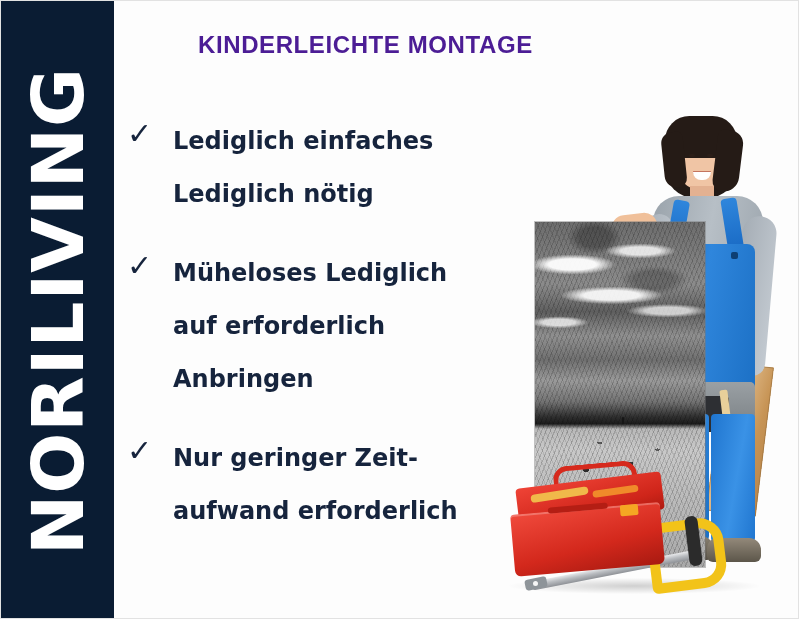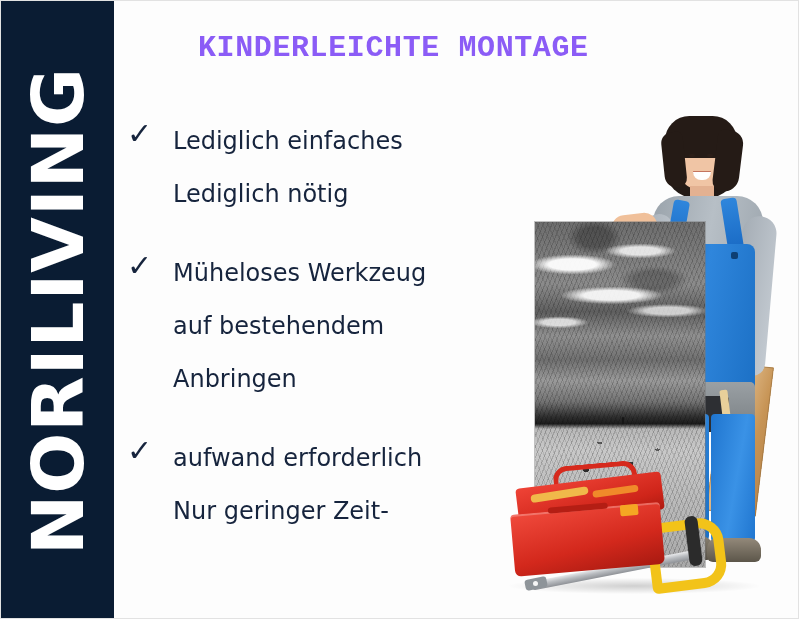--- a/index.html
+++ b/index.html
@@ -36,24 +36,24 @@
     font-weight:bold;
     font-size:72px;
     letter-spacing:1px;
     line-height:1;
   }
 
   
   .headline{
     position:absolute;
     left:197px;top:30px;
-    color:#8b5cf6;
-    font-family:Liberation Mono, monospace;
+    color:#4c1d95;
+    font-family:Liberation Sans, sans-serif;
     font-weight:bold;
-    font-size:30px;
+    font-size:24px;
     letter-spacing:0.6px;
     white-space:nowrap;
   }
 
   
   .bullet-list{
     position:absolute;
     left:126px;top:114px;
     width:400px;
   }
@@ -71,21 +71,21 @@
     font-size:30px;
     line-height:34px;
     font-weight:bold;
     font-family:"DejaVu Sans",sans-serif;
     text-align:left;
   }
   .bullet-text{
     flex:1 1 auto;
     color:#16243d;
     font-family:"DejaVu Sans","Liberation Sans",sans-serif;
-    font-weight:normal;
+    font-weight:bold;
     font-size:24px;
     line-height:53px;
   }
   .bullet-text .tl{display:block;white-space:nowrap;}
 
   
   .photo{
     position:absolute;
     left:500px;top:95px;
     width:299px;height:524px;
@@ -331,31 +331,31 @@
       <div class="check-icon">✓</div>
       <div class="bullet-text">
         <span class="tl">Lediglich einfaches</span>
         <span class="tl">Lediglich nötig</span>
       </div>
     </div>
 
     <div class="bullet-item">
       <div class="check-icon">✓</div>
       <div class="bullet-text">
-        <span class="tl">Müheloses Werkzeug</span>
-        <span class="tl">auf bestehendem</span>
+        <span class="tl">Müheloses Lediglich</span>
+        <span class="tl">auf erforderlich</span>
         <span class="tl">Anbringen</span>
       </div>
     </div>
 
     <div class="bullet-item">
       <div class="check-icon">✓</div>
       <div class="bullet-text">
+        <span class="tl">Nur geringer Zeit-</span>
         <span class="tl">aufwand erforderlich</span>
-        <span class="tl">Nur geringer Zeit-</span>
       </div>
     </div>
 
   </div>
 
   <div class="photo">
 
     <div class="wood-board"></div>
 
     <div class="worker">

